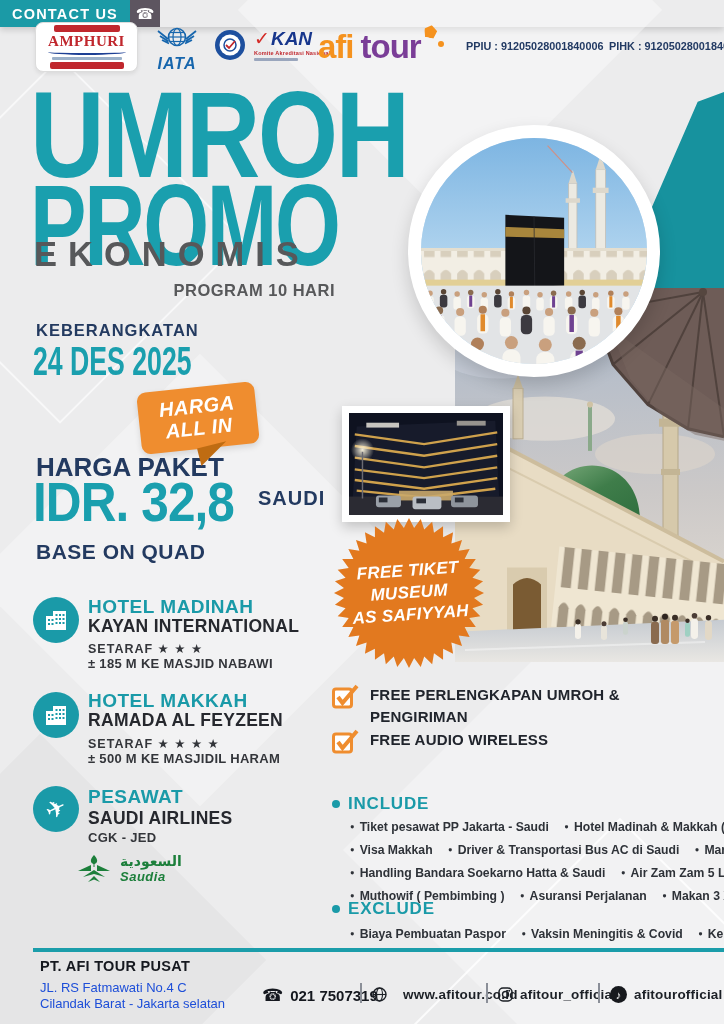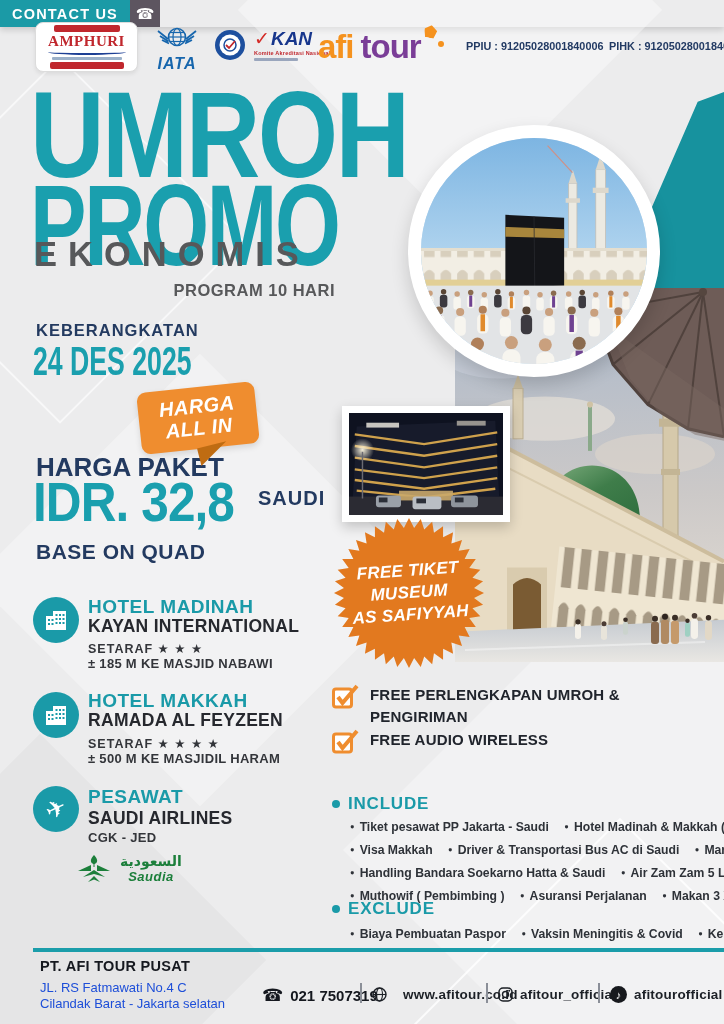--- a/index.html
+++ b/index.html
@@ -81,21 +81,21 @@
   .sec-icon { width:46px; height:46px; border-radius:50%; background:#1a9aa8; display:flex; align-items:center; justify-content:center; z-index:1; position:absolute; left:33px; }
   .sec-icon .plane { color:#fff; font-size:24px; transform:rotate(-25deg); line-height:1; }
   .sec-title { position:absolute; left:88px; font-size:19px; font-weight:800; color:#1a9aa8; letter-spacing:.5px; z-index:1; }
   .sec-name  { position:absolute; left:88px; font-size:17.5px; font-weight:600; color:#26282e; letter-spacing:.3px; z-index:1; }
   .sec-stars { position:absolute; left:88px; font-size:12.5px; font-weight:700; color:#33353a; letter-spacing:1px; z-index:1; }
   .sec-note  { position:absolute; left:88px; font-size:13px; font-weight:700; color:#33353a; letter-spacing:.3px; z-index:1; }
 
   .saudia { left:76px; top:853px; display:flex; align-items:center; gap:8px; z-index:1; }
   .saudia .txt { display:flex; flex-direction:column; line-height:1.1; }
   .saudia .ar { font-size:14px; font-weight:700; color:#1c7f3b; }
-  .saudia .lat { font-size:13px; font-weight:800; font-style:italic; color:#1c7f3b; letter-spacing:.5px;text-align:center; }
+  .saudia .lat { font-size:13px; font-weight:800; font-style:italic; color:#1c7f3b; letter-spacing:.5px; }
 
   
   .free-item { position:absolute; left:332px; display:flex; gap:11px; z-index:1; }
   .free-item .txt { font-size:15px; font-weight:800; color:#20242c; line-height:1.45; width:268px; letter-spacing:.2px; }
   .cbx { flex:0 0 auto; margin-top:1px; }
 
   
   .list-head { position:absolute; left:332px; display:flex; align-items:center; gap:8px; z-index:1; }
   .list-head .b { width:8px; height:8px; border-radius:50%; background:#1a9aa8; }
   .list-head .t { font-size:17px; font-weight:800; color:#1a9aa8; letter-spacing:.8px; }

